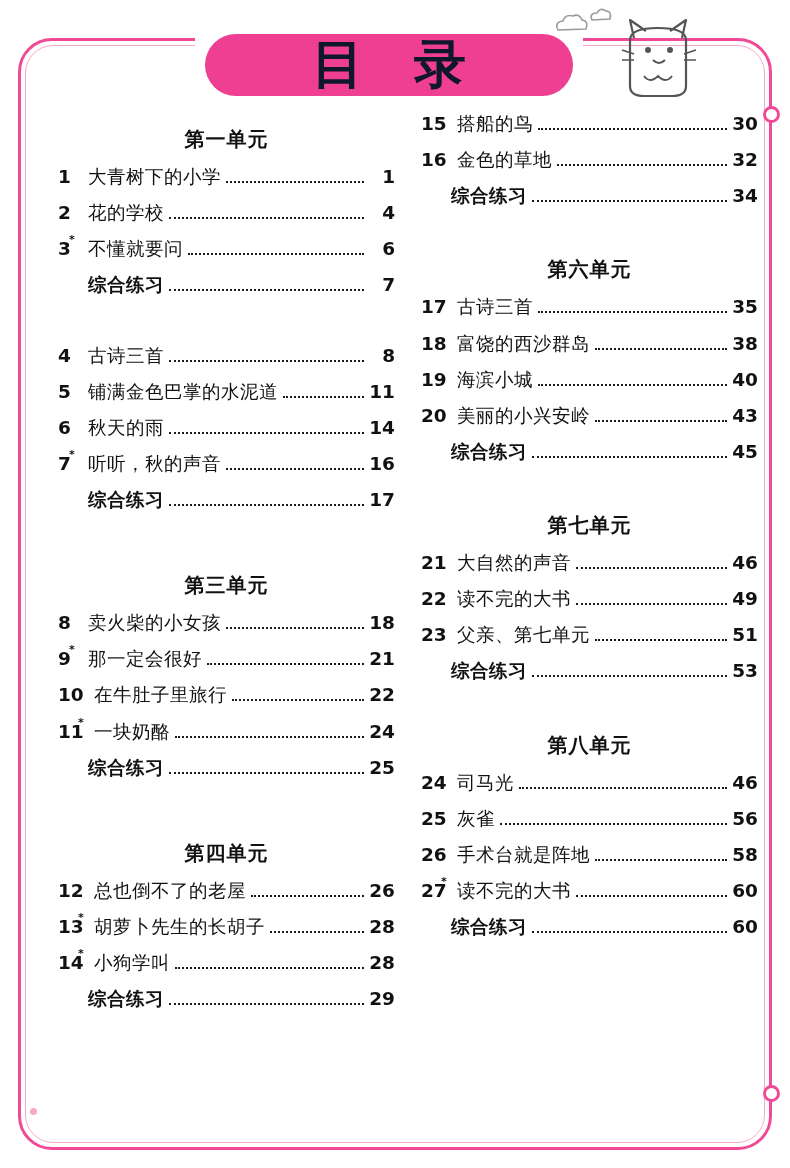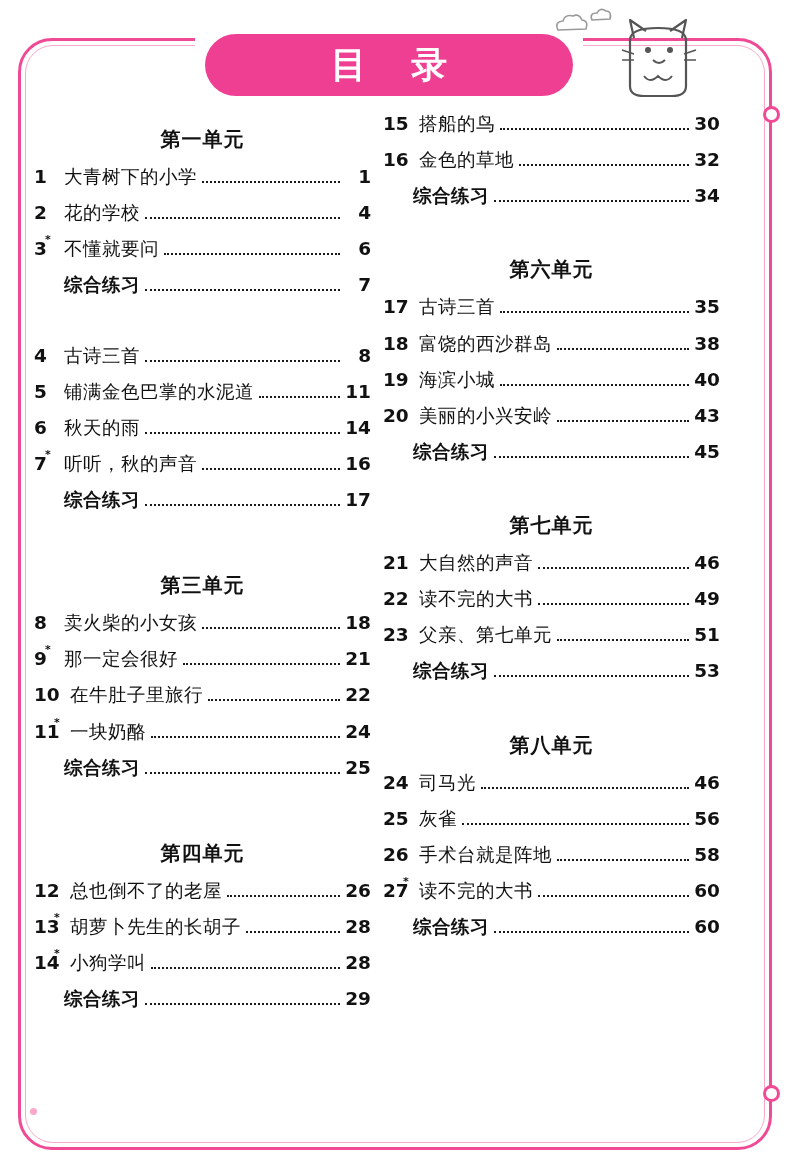--- a/index.html
+++ b/index.html
@@ -40,22 +40,22 @@
     left: 205px; top: 34px;
     width: 368px; height: 62px;
     background: #ee3f92;
     border-radius: 31px;
     display: flex;
     align-items: center;
     justify-content: center;
     z-index: 5;
   }
   .title-banner .t {
-    color: #ffffff;
-    font-size: 36px;
+    color: #0f172a;
+    font-size: 52px;
     font-weight: bold;
     letter-spacing: 16px;
     text-indent: 16px;
     font-family: "DejaVu Sans", sans-serif;
   }
   
   .banner-mask {
     position: absolute;
     left: 195px; top: 28px;
     width: 388px; height: 22px;
@@ -91,24 +91,24 @@
   .clouds {
     position: absolute;
     right: 168px; top: 8px;
     width: 70px; height: 34px;
     z-index: 6;
   }
 
   
   .columns {
     position: absolute;
-    left: 34px; top: 112px;
+    left: 58px; top: 112px;
     width: 700px; height: 1020px;
     display: flex;
-    gap: 12px;
+    gap: 26px;
     z-index: 3;
   }
   .col { width: 337px; position: relative; }
 
   .unit { margin-bottom: 6px; }
   .unit-title {
     text-align: center;
     font-size: 20px;
     font-weight: bold;
     color: #111;

